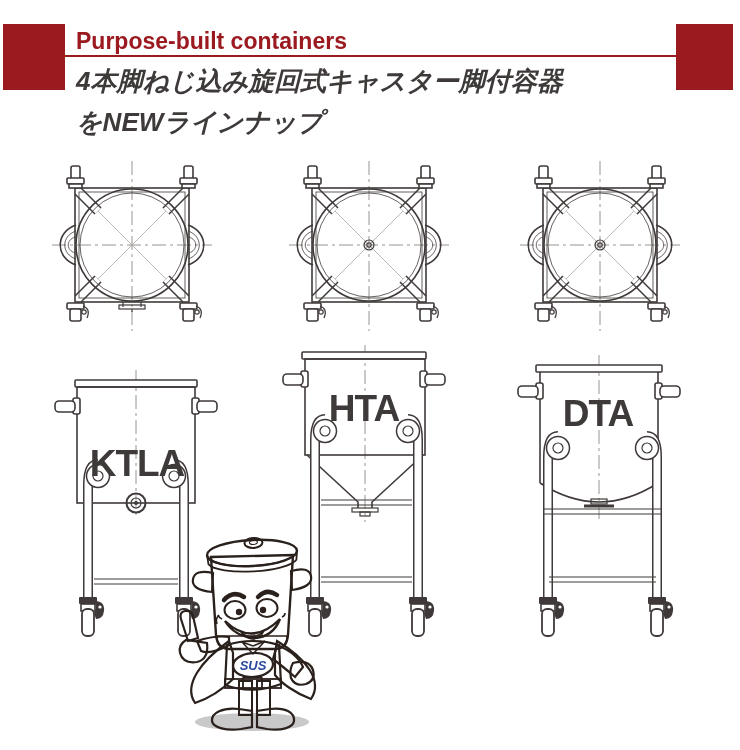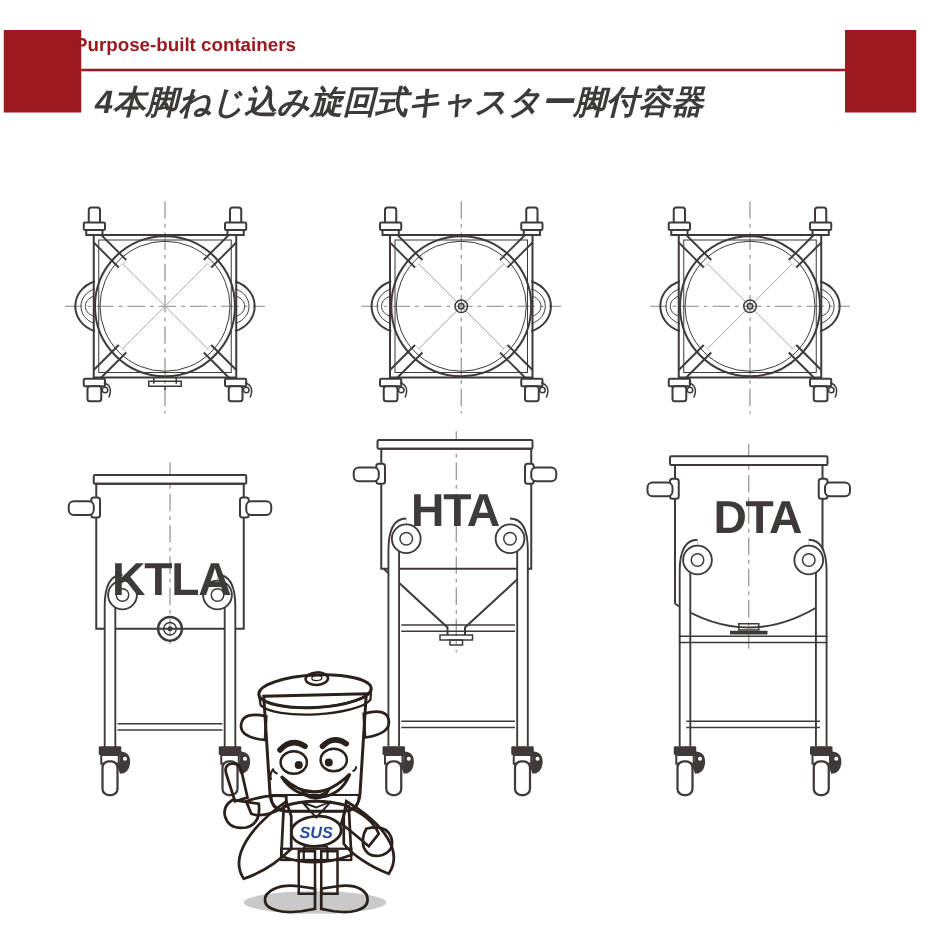--- a/index.html
+++ b/index.html
@@ -7,36 +7,36 @@
     width:740px;height:750px;position:relative;overflow:hidden;
     background:var(--page_bg,#ffffff);
     font-family:"Liberation Sans","DejaVu Sans",sans-serif;
   }
   .abs{position:absolute;}
   .accent-block{background:var(--accent,#9b1a20);}
   #block-left{left:3px;top:24px;width:62px;height:66px;}
   #block-right{left:676px;top:24px;width:57px;height:66px;}
   #rule{left:65px;top:55px;width:611px;height:2px;background:var(--accent,#9b1a20);}
   #eyebrow{
-    left:60px;top:28px;font-size:15px;font-weight:bold;
+    left:76px;top:28px;font-size:23px;font-weight:bold;
     color:var(--accent,#9b1a20);letter-spacing:0px;white-space:nowrap;
   }
   #headline{
     left:76px;top:61px;width:620px;
     font-size:26px;line-height:41px;font-weight:bold;
     color:var(--ink,#3e3a39);white-space:nowrap;font-style:italic;
   }
   .product-label{
     position:absolute;width:130px;text-align:center;
     font-size:37px;font-weight:bold;letter-spacing:-1px;
     color:var(--ink,#3e3a39);z-index:3;
   }
   #label-ktla{left:72px;top:411px;margin-top:32px;}
   #label-hta{left:299px;top:388px;}
-  #label-dta{left:511px;top:393px;text-align:right;}
+  #label-dta{left:533px;top:393px;}
   #drawings{left:0;top:150px;z-index:1;}
   #mascot{left:155px;top:515px;z-index:5;}
   
   .ln{stroke:var(--draw,#3f3a39);stroke-width:1.6;fill:none;}
   .lnf{stroke:var(--draw,#3f3a39);stroke-width:1.6;fill:#fff;}
   .lnt{stroke:var(--draw,#3f3a39);stroke-width:0.8;fill:none;}
   .lnm{stroke:var(--draw,#3f3a39);stroke-width:1.2;fill:none;}
   .thin{stroke:#aaa4a2;stroke-width:0.8;fill:none;}
   .cl{stroke:#8d8885;stroke-width:0.9;fill:none;stroke-dasharray:14 4 3 4;}
   .tubeD{stroke:var(--draw,#3f3a39);stroke-width:10;fill:none;stroke-linecap:butt;}
@@ -46,20 +46,21 @@
 </style>
 </head>
 <body>
 
 <div class="abs accent-block" id="block-left"></div>
 <div class="abs accent-block" id="block-right"></div>
 <div class="abs" id="rule"></div>
 <div class="abs" id="eyebrow">Purpose-built containers</div>
 <div class="abs" id="headline">
   <div>4本脚ねじ込み旋回式キャスター脚付容器</div>
+  <div>をNEWラインナップ</div>
 </div>
 
 <div class="product-label" id="label-ktla">KTLA</div>
 <div class="product-label" id="label-hta">HTA</div>
 <div class="product-label" id="label-dta">DTA</div>
 
 <svg class="abs" id="drawings" width="740" height="600" viewBox="0 0 740 600" xmlns="http://www.w3.org/2000/svg">
   <defs>
 
     <g id="tv">

